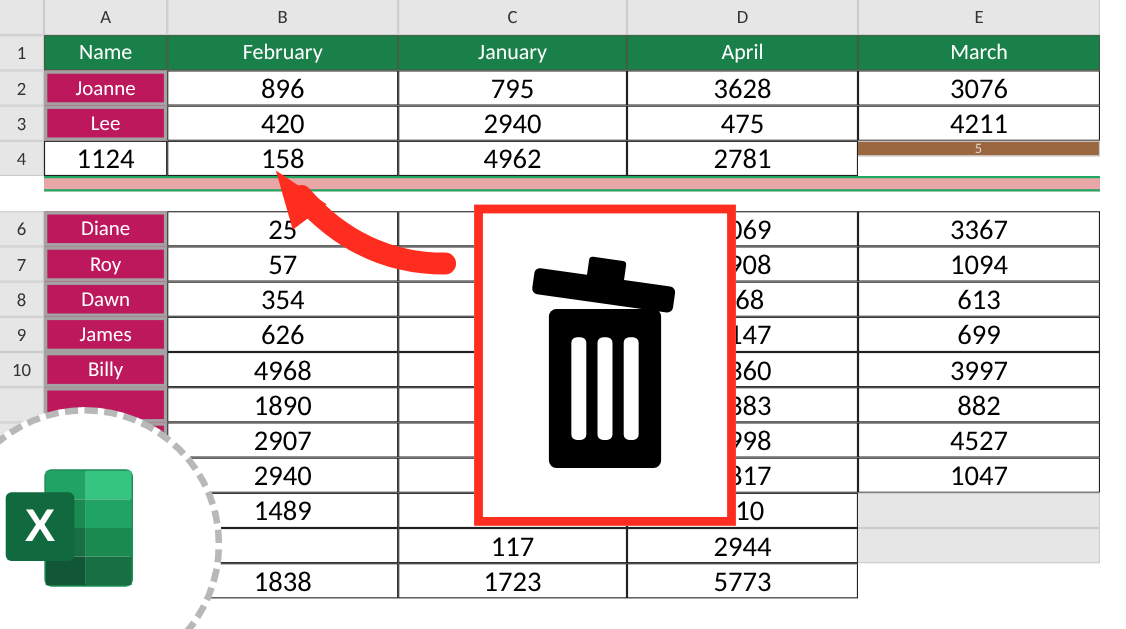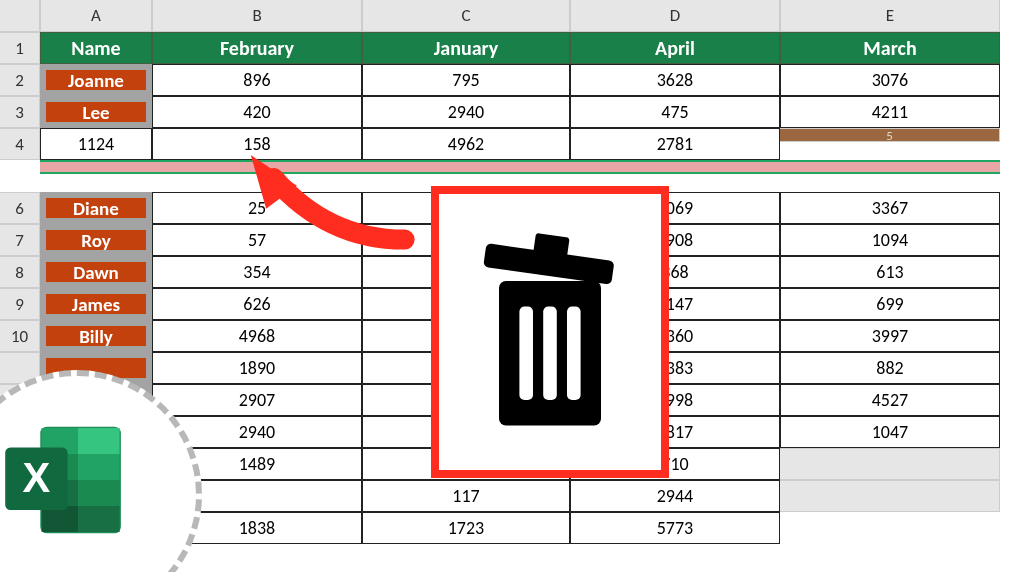--- a/index.html
+++ b/index.html
@@ -24,44 +24,44 @@
       justify-content: center;
       font-size: 17px;
       color: #333;
     }
     .corner { border-left: 0; border-top: 0; }
     .colhdr { border-top: 0; }
     .rowhdr { border-left: 0; }
     .th {
       background: #198049;
       color: #fff;
-      font-weight: bold;
+      font-weight: normal;
       font-size: 20px;
       border: 1px solid #406040;
       display: flex;
       align-items: center;
       justify-content: center;
     }
     .name {
-      background: #c2410c;
+      background: #be185d;
       color: #fff;
-      font-weight: bold;
+      font-weight: normal;
       font-size: 19px;
-      border: 6px solid #a3a3a3;
+      border: 3px solid #a3a3a3;
       display: flex;
       align-items: center;
       justify-content: center;
     }
     .cell {
       background: #fff;
       border: 1px solid #222;
       display: flex;
       align-items: center;
       justify-content: center;
-      font-size: 18px;
+      font-size: 26px;
       color: #000;
     }
     .blankrow {
       grid-column: 2 / -1;
       height: 14px;
       background: #e8a6a6;
       border-top: 2px solid #1ea861;
       border-bottom: 2px solid #1ea861;
     }
     .blanknum {

